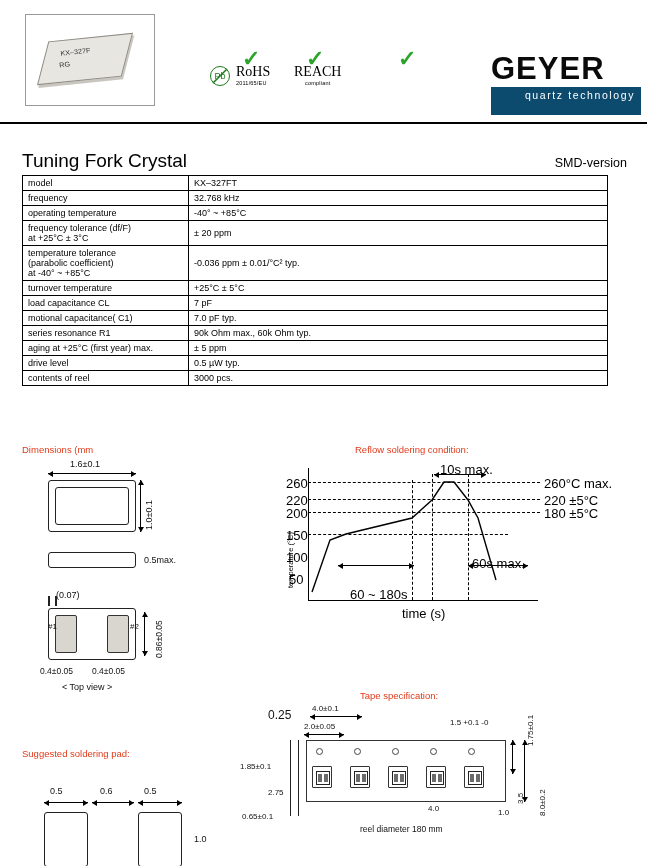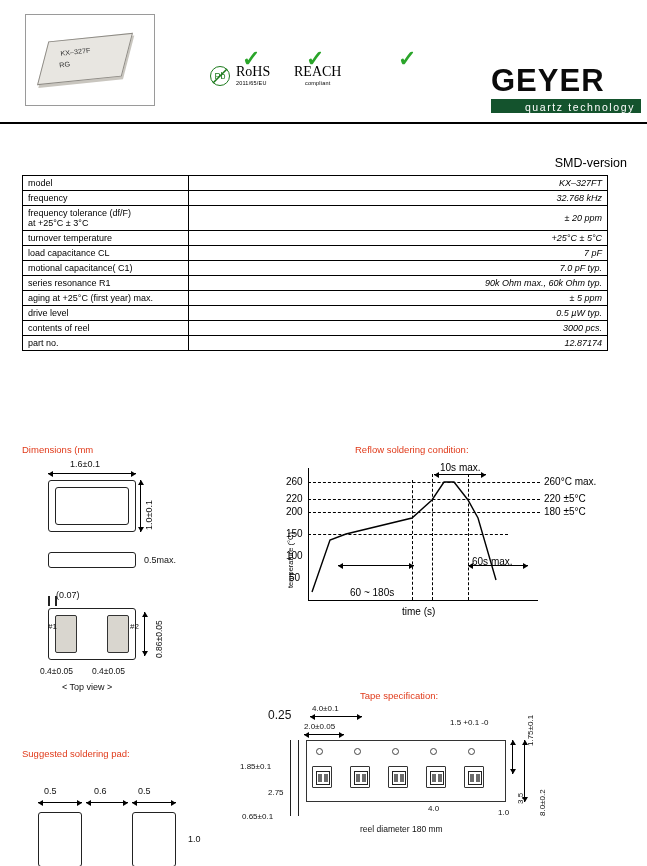--- a/index.html
+++ b/index.html
@@ -45,76 +45,76 @@
   }
   .cert-item { position:absolute; }
   .cert-main { font-size:14px; color:#000;font-family:Liberation Serif, serif; }
   .cert-sub { font-size:5.5px; color:#000; letter-spacing:0.2px; }
   .check {
     position:absolute; color:#2aa52a; font-size:22px; font-weight:bold;
     line-height:1; font-family:"Liberation Sans", sans-serif;
   }
 
   .logo {
-    position:absolute; right:6px; top:64px; width:150px; height:56px;
+    position:absolute; right:6px; top:52px; width:150px; height:56px;
   }
   .logo-text {
     font-family:"Liberation Sans", sans-serif;
     font-size:31px; font-weight:bold; letter-spacing:1px; color:#0b0b0b;
     line-height:34px;
   }
   .logo-bar {
-    background:#14532d; color:#fff; font-size:10.5px; letter-spacing:1.6px;
-    text-align:right; padding:2px 6px 0 0; margin-top:1px;
+    background:#0c4a6e; color:#fff; font-size:10.5px; letter-spacing:1.6px;
+    text-align:right; padding:2px 6px 14px 0; margin-top:1px;
   }
   .hdr-rule { position:absolute; left:0; top:122px; width:647px; height:2px; background:#000; }
 
   
   .title-row { position:absolute; left:22px; top:150px; width:605px; }
   .title { font-size:19px; display:inline-block; }
   .smd { font-size:12.5px; float:right; margin-top:6px; }
 
   
   table.spec {
     position:absolute; left:22px; top:175px; width:586px;
     border-collapse:collapse; font-size:9px;
   }
   table.spec td { border:1px solid #000; padding:2px 5px; height:15px; vertical-align:middle; }
   table.spec td.k { width:166px; }
-  table.spec td.v { text-align:right;font-style:italic; }
+  table.spec td.v { text-align:left; }
 
   
   .cap { position:absolute; color:#e03a1a; font-size:9.5px; }
 
   
   .dims { position:absolute; left:22px; top:460px; width:200px; height:235px; }
   .rect-outline { position:absolute; border:1.6px solid #222; background:#fff; border-radius:3px; }
   .thin { position:absolute; background:#222; }
   .txt { position:absolute; font-size:9px; color:#111; }
   .txt-v { position:absolute; font-size:9px; color:#111; transform:rotate(-90deg); transform-origin:left top; white-space:nowrap; }
   .pad { position:absolute; background:#d9d6cf; border:1.2px solid #333; border-radius:2px; }
 
   
   .reflow { position:absolute; left:272px; top:460px; width:350px; height:175px; }
   .axis { position:absolute; background:#000; }
   .dash { position:absolute; border-top:1px dashed #000; }
   .dashv { position:absolute; border-left:1px dashed #000; }
-  .tick { position:absolute; font-size:10px;text-align:right; }
+  .tick { position:absolute; font-size:13px;text-align:right; }
   .ylabel { position:absolute; font-size:7.5px; transform:rotate(-90deg); transform-origin:left top; white-space:nowrap; }
 
   
   .tape { position:absolute; left:250px; top:700px; width:395px; height:160px; }
   .tape-body { position:absolute; border:1.2px solid #333; background:#fff; }
   .hole { position:absolute; width:7px; height:7px; border:1px solid #444; border-radius:50%; background:#fff; }
   .pocket { position:absolute; border:1.2px solid #333; background:#fff; border-radius:1px; }
   .chip { position:absolute; border:1.2px solid #222; background:#fff; }
   .chip i { position:absolute; top:2px; width:4px; height:8px; background:#6b6b6b; }
 
   
-  .solder { position:absolute; left:26px; top:760px; width:200px; height:100px; }
+  .solder { position:absolute; left:32px; top:760px; width:200px; height:100px; }
 
   .arrowline { position:absolute; height:1px; background:#000; }
   .arrowline:before, .arrowline:after {
     content:""; position:absolute; top:-2.5px; width:0; height:0;
     border-top:3px solid transparent; border-bottom:3px solid transparent;
   }
   .arrowline:before { left:0; border-right:5px solid #000; }
   .arrowline:after { right:0; border-left:5px solid #000; }
   .vline { position:absolute; width:1px; background:#000; }
   .vline:before, .vline:after {
@@ -165,40 +165,53 @@
     <div class="logo">
       <div class="logo-text">GEYER</div>
       <div class="logo-bar">quartz technology</div>
     </div>
 
     <div class="hdr-rule"></div>
   </div>
 
   <div class="title-row">
     <span class="smd">SMD-version</span>
+    <span class="title">Tuning Fork Crystal</span>
   </div>
 
   <table class="spec">
     <tbody>
         <tr>
       <td class="k">model</td>
       <td class="v">KX–327FT</td>
     </tr>
     <tr>
       <td class="k">frequency</td>
       <td class="v">32.768 kHz</td>
     </tr>
     <tr>
+      <td class="k">operating temperature</td>
+      <td class="v">-40° ~ +85°C</td>
+    </tr>
+    <tr>
       <td class="k">
         <div>frequency tolerance (df/F)</div>
         <div>at +25°C ± 3°C</div>
       </td>
       <td class="v">± 20 ppm</td>
     </tr>
     <tr>
+      <td class="k">
+        <div>temperature tolerance</div>
+        <div>(parabolic coefficient)</div>
+        <div>at -40° ~ +85°C</div>
+      </td>
+      <td class="v">-0.036 ppm ± 0.01/°C² typ.</td>
+    </tr>
+    <tr>
       <td class="k">turnover temperature</td>
       <td class="v">+25°C ± 5°C</td>
     </tr>
     <tr>
       <td class="k">load capacitance CL</td>
       <td class="v">7 pF</td>
     </tr>
     <tr>
       <td class="k">motional capacitance( C1)</td>
       <td class="v">7.0 pF typ.</td>
@@ -211,24 +224,20 @@
       <td class="k">aging at +25°C (first year) max.</td>
       <td class="v">± 5 ppm</td>
     </tr>
     <tr>
       <td class="k">drive level</td>
       <td class="v">0.5 µW typ.</td>
     </tr>
     <tr>
       <td class="k">contents of reel</td>
       <td class="v">3000 pcs.</td>
-    </tr>
-    <tr>
-      <td class="k">part no.</td>
-      <td class="v">12.87174</td>
     </tr>
   </tbody>
     </table>
 
   <div class="cap" style="left:22px; top:444px;">Dimensions (mm</div>
 
   <div class="dims">
 
     <div class="arrowline" style="left:26px; top:13px; width:88px;"></div>
     <div class="txt" style="left:48px; top:-1px;">1.6±0.1</div>

